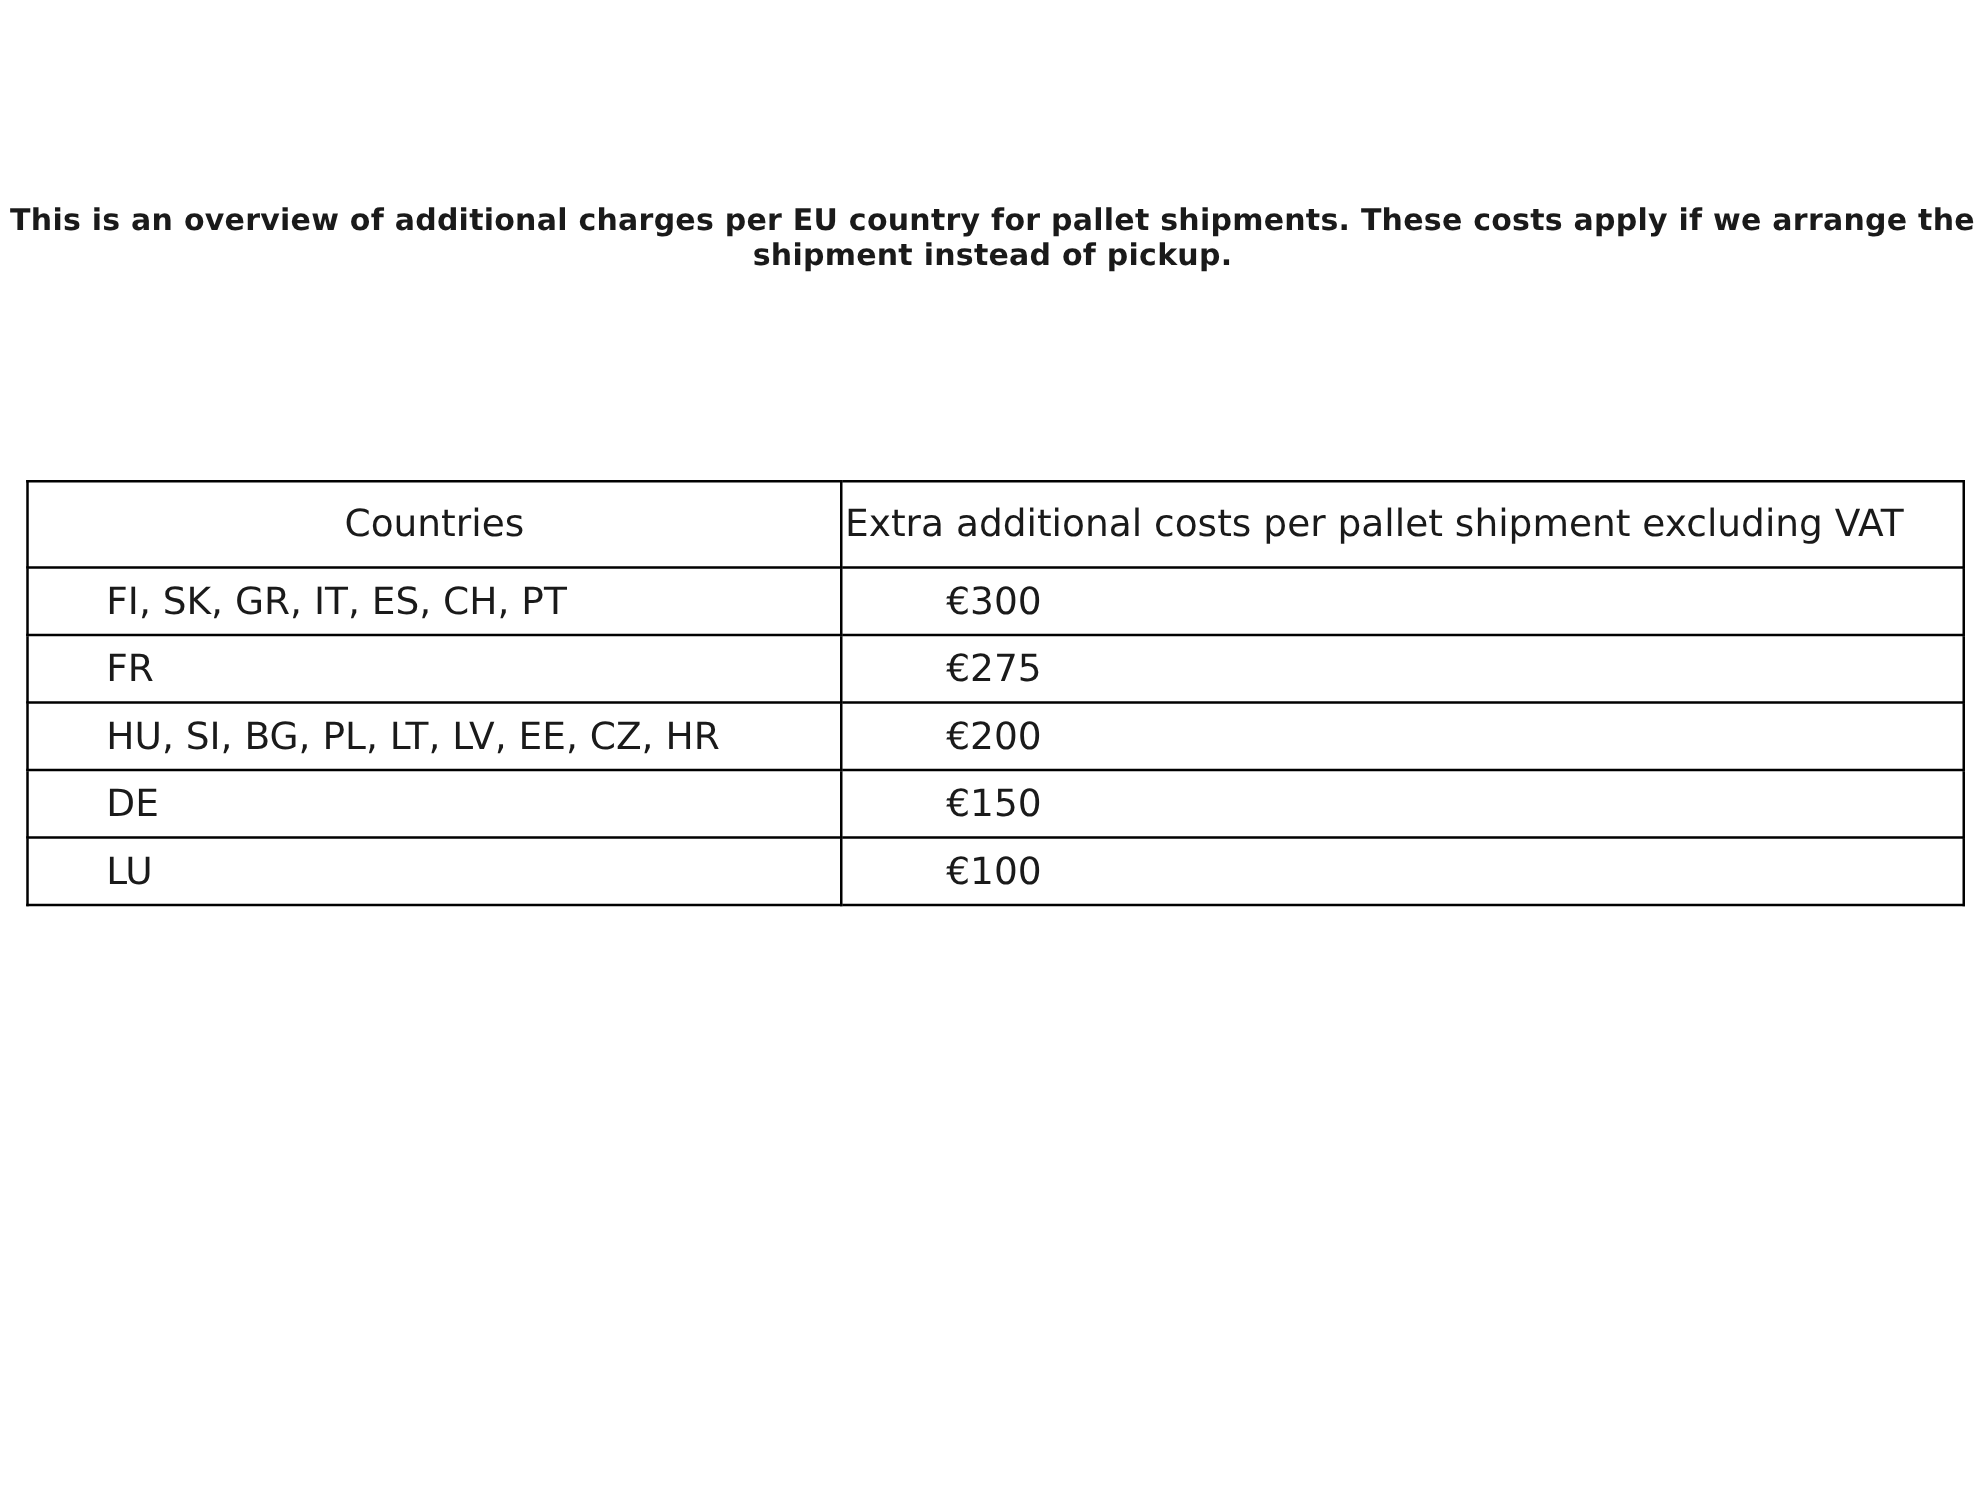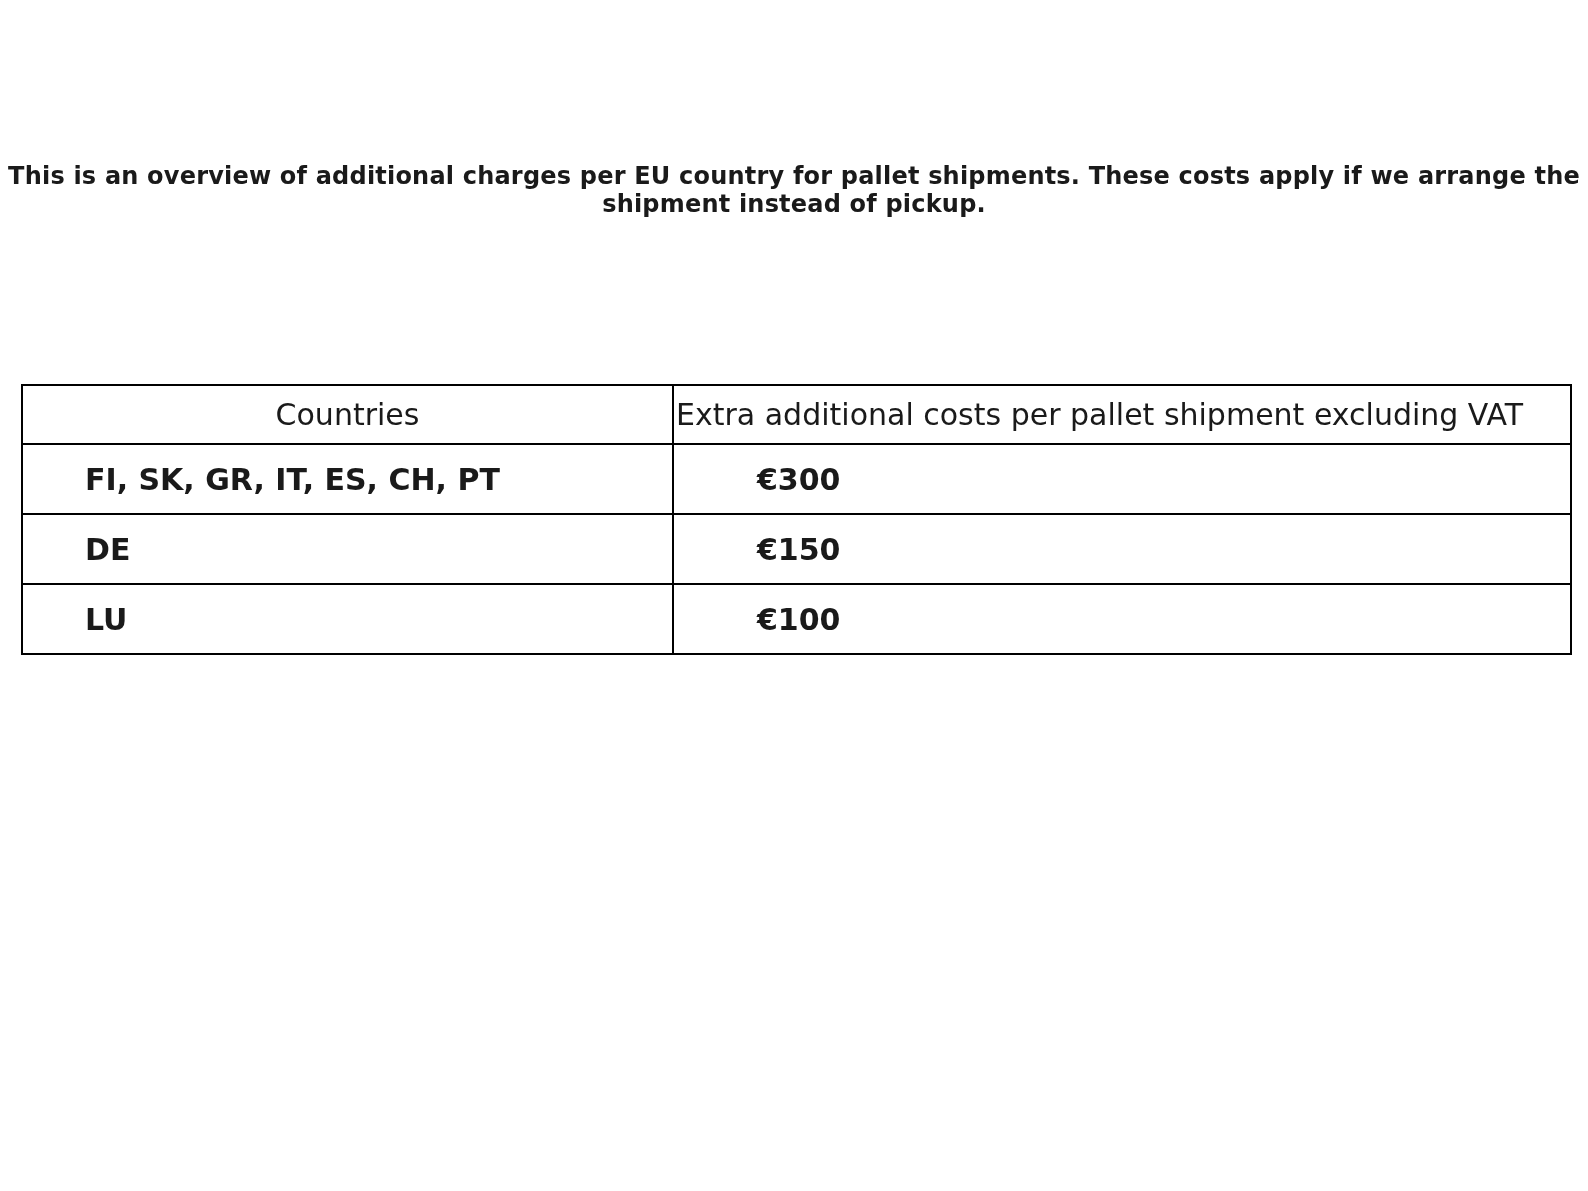--- a/index.html
+++ b/index.html
@@ -40,25 +40,24 @@
     box-sizing: border-box;
     font-size: 30px;
     font-weight: normal;
     color: #1a1a1a;
     vertical-align: middle;
     padding: 0;
     white-space: nowrap;
     overflow: hidden;
   }
   .charges-table thead th {
-    height: 59px;
+    height: 69px;
   }
   .charges-table tbody td {
-    height: 70px;
-    font-weight: bold;
+    height: 54px;
   }
   .col-countries {
     width: 651px;
   }
   .col-costs {
     width: 898px;
   }
   th.header-countries {
     text-align: center;
   }
@@ -90,20 +89,28 @@
       <th class="header-countries">Countries</th>
       <th class="header-costs">Extra additional costs per pallet shipment excluding VAT</th>
     </tr>
   </thead>
   <tbody>
     <tr>
       <td class="cell-countries">FI, SK, GR, IT, ES, CH, PT</td>
       <td class="cell-cost">€300</td>
     </tr>
     <tr>
+      <td class="cell-countries">FR</td>
+      <td class="cell-cost">€275</td>
+    </tr>
+    <tr>
+      <td class="cell-countries">HU, SI, BG, PL, LT, LV, EE, CZ, HR</td>
+      <td class="cell-cost">€200</td>
+    </tr>
+    <tr>
       <td class="cell-countries">DE</td>
       <td class="cell-cost">€150</td>
     </tr>
     <tr>
       <td class="cell-countries">LU</td>
       <td class="cell-cost">€100</td>
     </tr>
   </tbody>
 </table>
 

